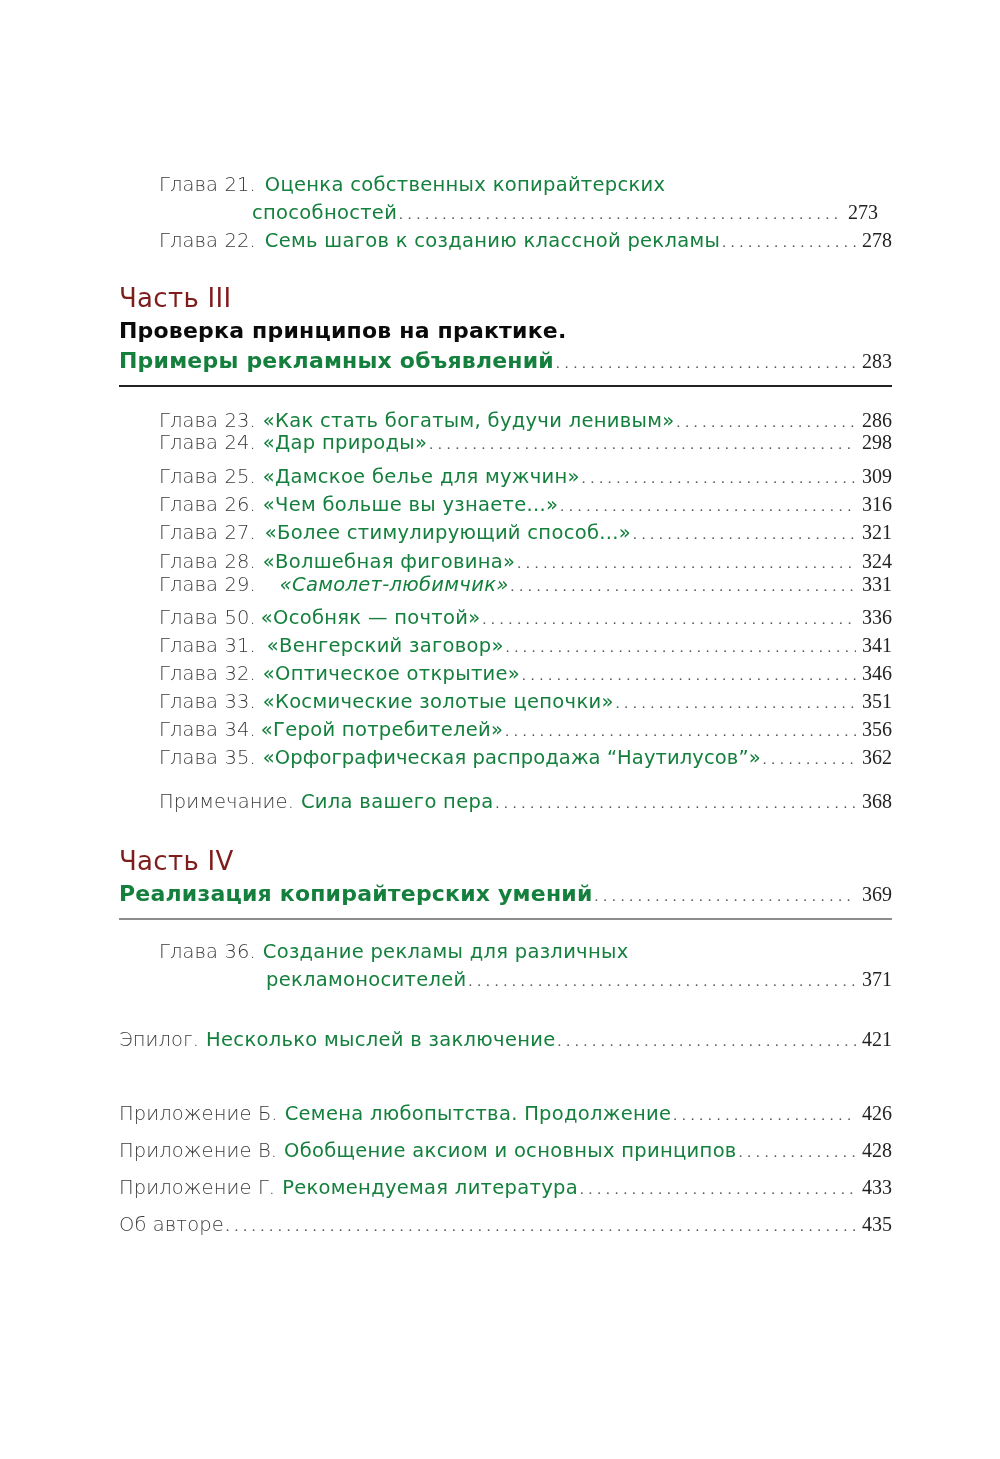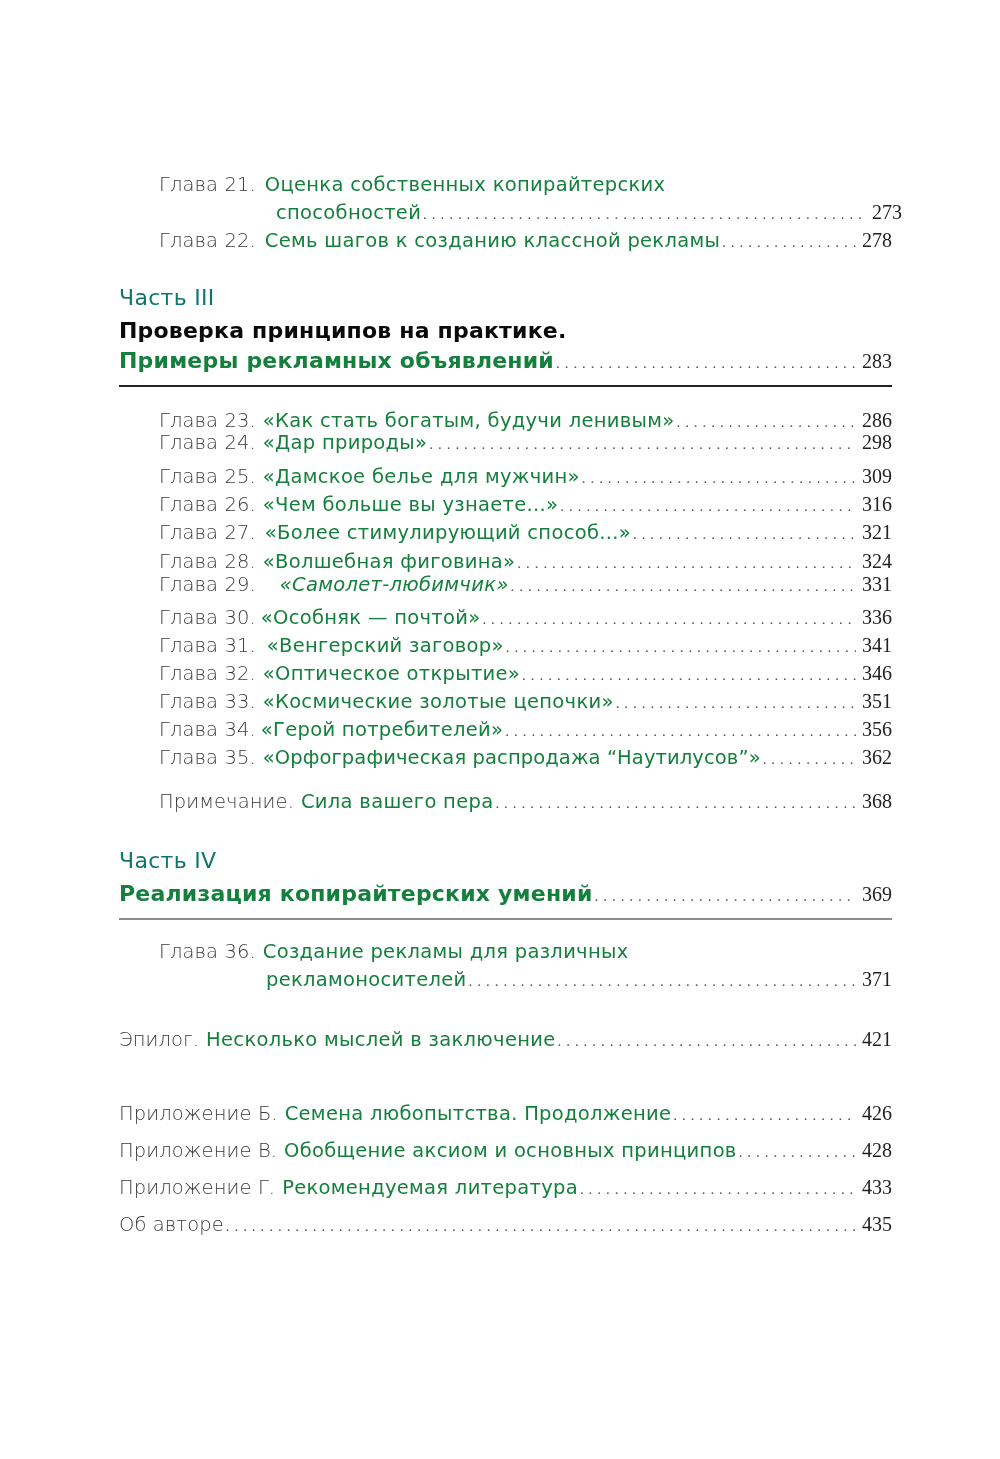--- a/index.html
+++ b/index.html
@@ -60,23 +60,23 @@
       word-spacing: 1.2px;
     }
     .page-num {
       font-family: "Liberation Serif", "DejaVu Serif", serif;
       font-size: 20px;
       color: #222;
       flex: 0 0 auto;
     }
     .part-label {
       position: absolute;
-      font-size: 22px;
+      font-size: 26px;
       font-weight: 400;
-      color: #0f766e;
+      color: #7f1d1d;
       line-height: 30px;
       letter-spacing: 0.3px;
     }
     .part-title-line {
       position: absolute;
       font-size: 22px;
       font-weight: 700;
       color: #0a0a0a;
       line-height: 30px;
       letter-spacing: 0.2px;
@@ -92,21 +92,21 @@
   </style>
 </head>
 <body>
 
 <div class="page">
 
   <div class="line" style="left:159px; top:171px;">
     <span class="label">Глава 21.</span>
     <span class="title" style="margin-left:9px;">Оценка собственных копирайтерских</span>
   </div>
-  <div class="line" style="left:276px; top:198px; width:626px;">
+  <div class="line" style="left:252px; top:198px; width:626px;">
     <span class="title">способностей</span>
     <span class="leader"></span>
     <span class="page-num">273</span>
   </div>
 
   <div class="line" style="left:159px; top:226px; width:733px;">
     <span class="label">Глава 22.</span>
     <span class="title" style="margin-left:9px;">Семь шагов к созданию классной рекламы</span>
     <span class="leader"></span>
     <span class="page-num">278</span>
@@ -157,21 +157,21 @@
     <span class="leader"></span>
     <span class="page-num">324</span>
   </div>
   <div class="line" style="left:159px; top:570px; width:733px;">
     <span class="label">Глава 29.</span>
     <span class="title" style="margin-left:24px;font-style:italic;">«Самолет-любимчик»</span>
     <span class="leader"></span>
     <span class="page-num">331</span>
   </div>
   <div class="line" style="left:159px; top:603px; width:733px;">
-    <span class="label">Глава 30.</span>
+    <span class="label">Глава 50.</span>
     <span class="title" style="margin-left:5px;">«Особняк — почтой»</span>
     <span class="leader"></span>
     <span class="page-num">336</span>
   </div>
   <div class="line" style="left:159px; top:631px; width:733px;">
     <span class="label">Глава 31.</span>
     <span class="title" style="margin-left:11px;">«Венгерский заговор»</span>
     <span class="leader"></span>
     <span class="page-num">341</span>
   </div>

